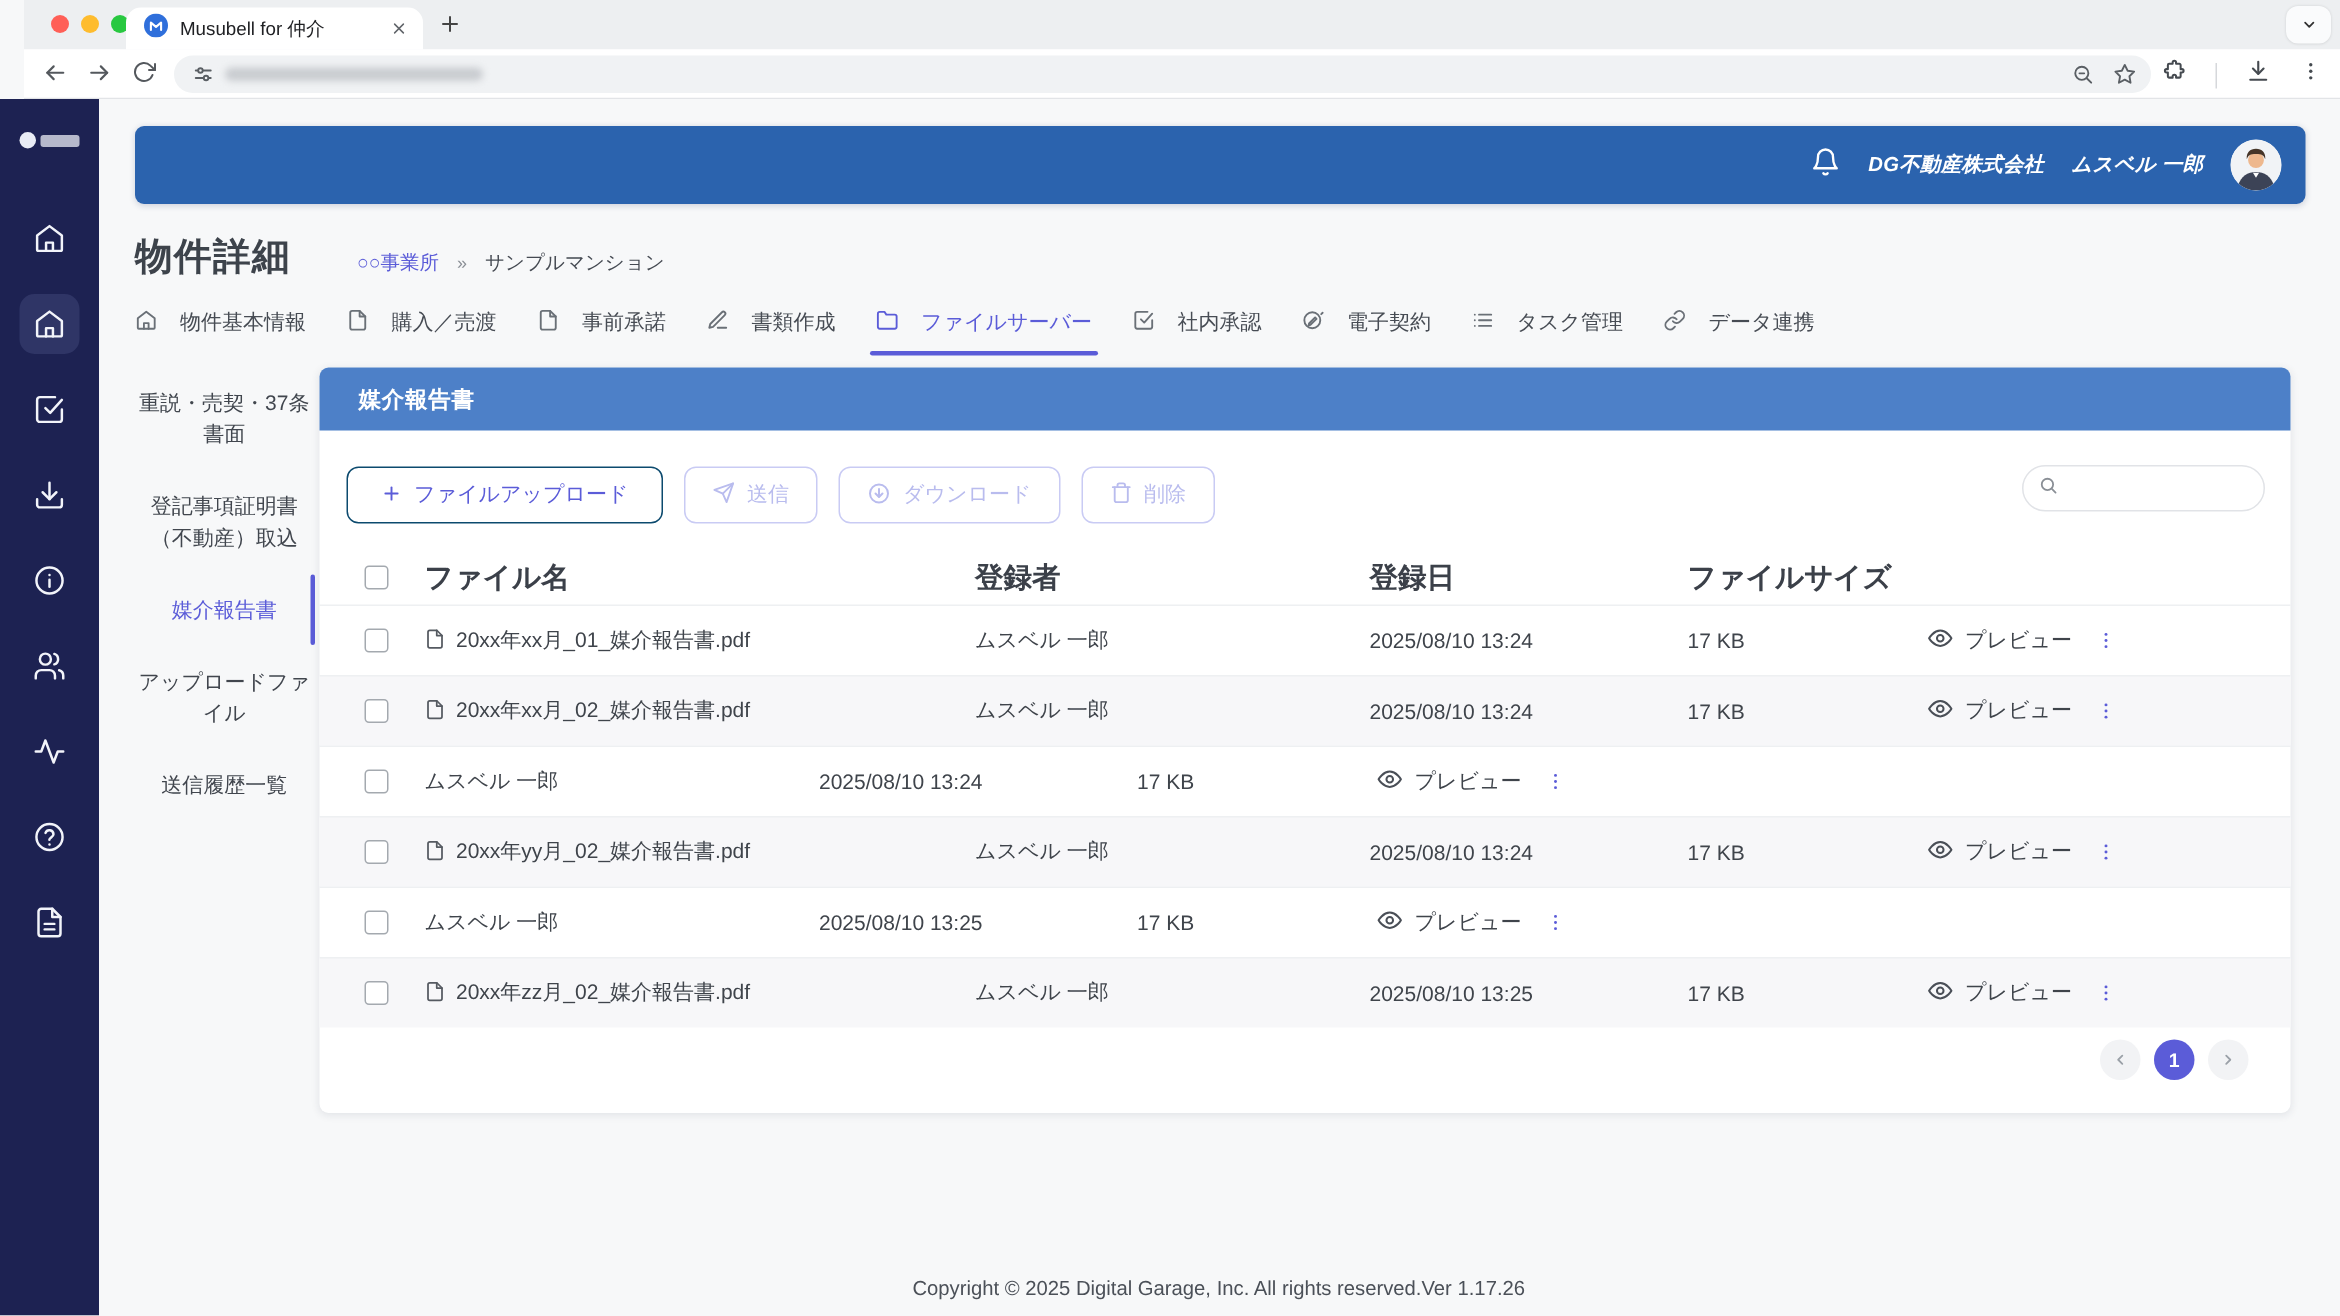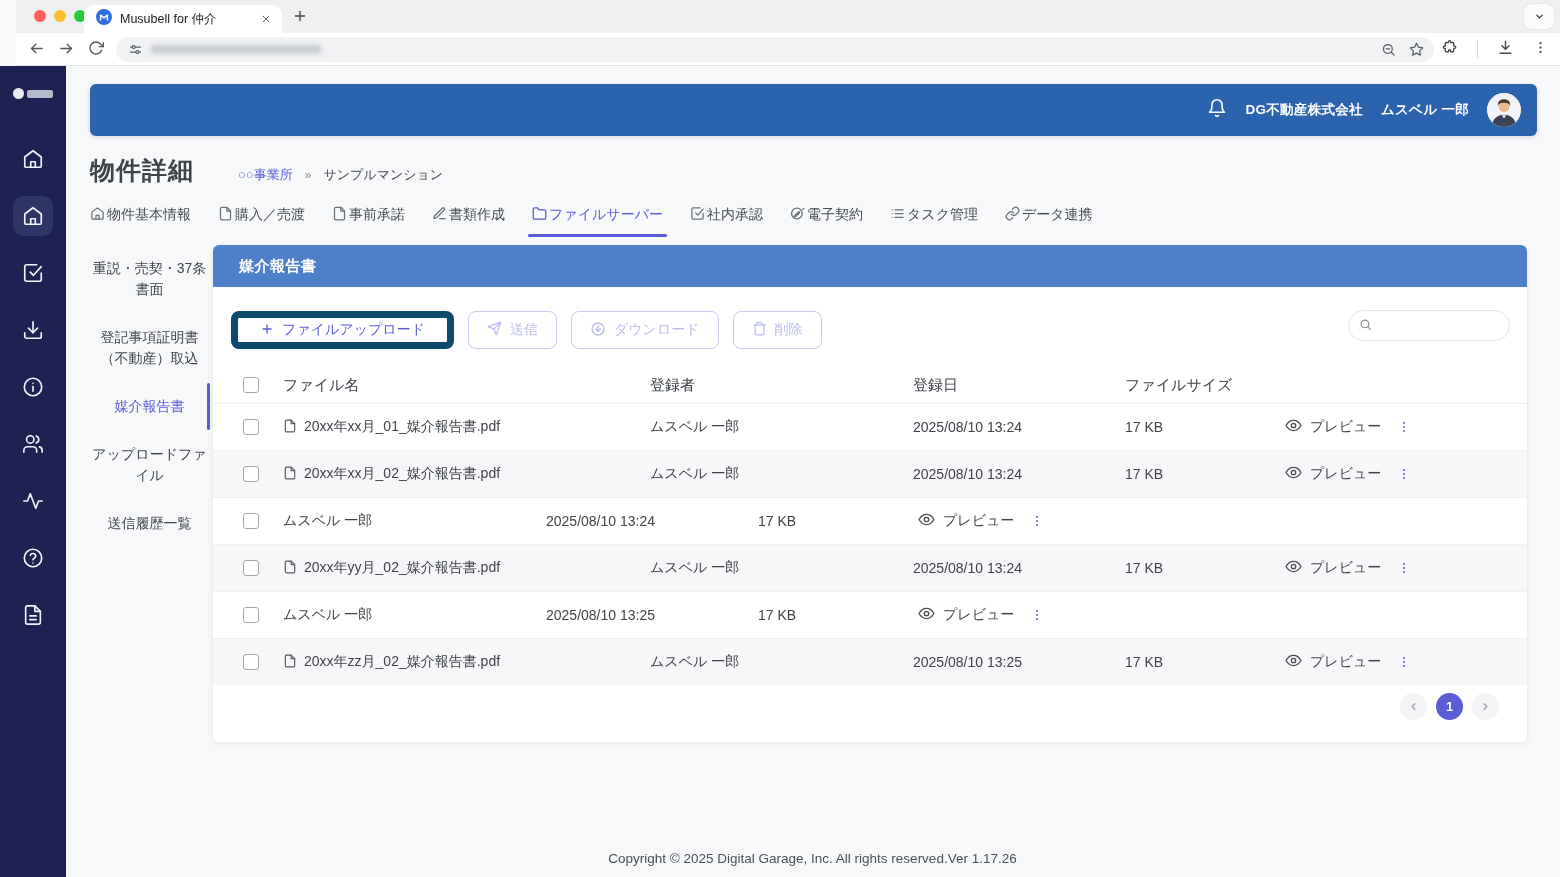--- a/index.html
+++ b/index.html
@@ -35,59 +35,59 @@
   .rail { position:absolute; left:0; top:0; width:66px; height:100%; background:#1d2252; display:flex; flex-direction:column; align-items:center; }
   .rail-logo { margin-top:22px; display:flex; align-items:center; gap:3px; }
   .rail-logo .mark { width:11px; height:11px; border-radius:50%; background:#e9ecf5; }
   .rail-logo .word { width:26px; height:8px; border-radius:2px; background:rgba(233,236,245,.75); }
   .rail-nav { margin-top:40px; display:flex; flex-direction:column; align-items:center; gap:17px; }
   .rail-btn { width:40px; height:40px; border-radius:10px; display:flex; align-items:center; justify-content:center; color:#f2f4fa; }
   .rail-btn.active { background:#2f3566; }
 
   
   .band { position:absolute; left:90px; top:18px; width:1447px; height:52px; background:#2b63ae; border-radius:6px; box-shadow:0 1px 4px rgba(20,40,90,.18); display:flex; align-items:center; justify-content:flex-end; gap:18px; padding-right:16px; color:#fff; }
-  .band-company,.band-user { font-size:13.5px; font-weight:bold; letter-spacing:.3px; }
+  .band-company,.band-user { font-size:13.5px; font-weight:bold; letter-spacing:.3px;font-style:italic; }
   .avatar { width:34px; height:34px; border-radius:50%; overflow:hidden; background:#f3f5f7; }
 
   
   .page-head { position:absolute; left:90px; top:88px; display:flex; align-items:baseline; gap:44px; }
   .page-title { font-size:25px; font-weight:bold; color:#3d434b; letter-spacing:1px; }
   .crumbs { display:flex; align-items:baseline; gap:12px; font-size:13px; }
   .crumb-parent { color:#5b5cd8; }
   .crumb-sep { color:#8a8f96; font-size:12px; }
   .crumb-cur { color:#454a52; }
 
   
   .tabbar { position:absolute; left:90px; top:140px; display:flex; gap:27px; }
-  .ptab { display:flex; align-items:center; gap:2px; font-size:14px; color:#474c54; padding-bottom:13px; position:relative; white-space:nowrap; }
+  .ptab { display:flex; align-items:center; gap:15px; font-size:14px; color:#474c54; padding-bottom:13px; position:relative; white-space:nowrap; }
   .ptab .i { color:#6a7077; }
   .ptab.active { color:#5b5cd8; }
   .ptab.active .i { color:#5b5cd8; }
   .ptab.active::after { content:""; position:absolute; left:-4px; right:-4px; bottom:0; height:3px; border-radius:2px; background:#5b5cd8; }
 
   
   .submenu { position:absolute; left:90px; top:192px; width:119px; display:flex; flex-direction:column; gap:27px; }
   .smitem { font-size:14px; line-height:1.5; color:#41464e; position:relative;text-align:center; }
   .smitem.active { color:#5b5cd8; }
   .smitem.active::after { content:""; position:absolute; right:-1px; top:-13px; bottom:-13px; width:3px; border-radius:2px; background:#5b5cd8; }
 
   
   .card { position:absolute; left:213px; top:179px; width:1314px; height:497px; background:#fff; border-radius:6px; box-shadow:0 1px 6px rgba(25,35,65,.10); }
   .card-head { height:42px; background:#4d80c8; border-radius:6px 6px 0 0; display:flex; align-items:center; padding:0 26px; color:#fff; font-size:15px; font-weight:bold; letter-spacing:.5px; }
   .card-toolbar { position:relative; display:flex; align-items:center; gap:14px; padding:24px 18px 16px 18px; }
   .btn { display:flex; align-items:center; gap:8px; height:38px; border-radius:8px; background:#fff; font-size:14px; padding:0 18px; }
-  .btn-upload { border:7px solid #0c4a6e; color:#5b5cd8; padding:0 22px; }
+  .btn-upload { border:1px solid #0c4a6e; color:#5b5cd8; padding:0 22px; }
   .btn-dis { border:1px solid #c9cbf4; color:#b9bcee; }
   .search-wrap { position:absolute; right:17px; top:23px; width:162px; height:31px; border:1px solid #e1e3e7; border-radius:16px; background:#fff; display:flex; align-items:center; padding:0 10px; gap:6px; color:#8a8f96; }
   .search-input { border:none; outline:none; width:100%; font-size:13px; background:transparent; font-family:inherit; }
 
   
   .tbl { margin-top:2px; }
   .trow, .thead { display:flex; align-items:center; }
-  .thead { height:36px; font-size:15px; font-weight:normal; color:#3b4049; }
+  .thead { height:36px; font-size:19px; font-weight:bold; color:#3b4049; }
   .trow { height:47px; font-size:14px; color:#3f444b; border-top:1px solid #eef0f2; }
   .trow:nth-child(odd) { background:#f7f7f9; }
   .c-check { width:70px; display:flex; justify-content:flex-start; padding-left:30px; }
   .cb { width:16px; height:16px; border:1.5px solid #a4a9af; border-radius:3px; background:#fff; display:inline-block; }
   .c-name { width:367px; display:flex; align-items:center; gap:7px; }
   .c-name .i { color:#555a61; }
   .c-reg { width:263px; }
   .c-date { width:212px; }
   .c-size { width:160px; }
   .c-act { width:242px; display:flex; align-items:center; gap:16px; }

